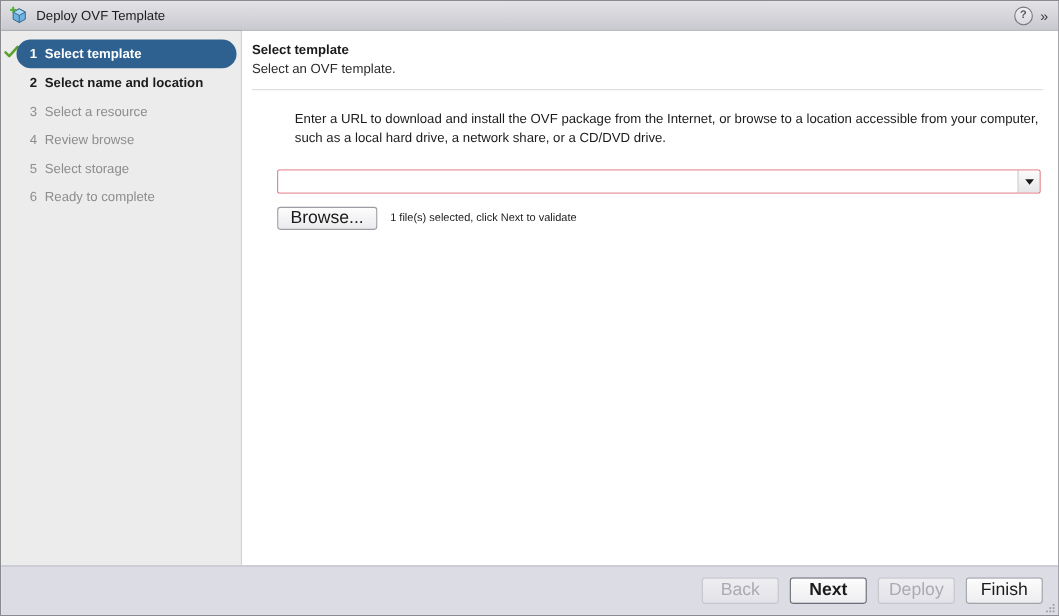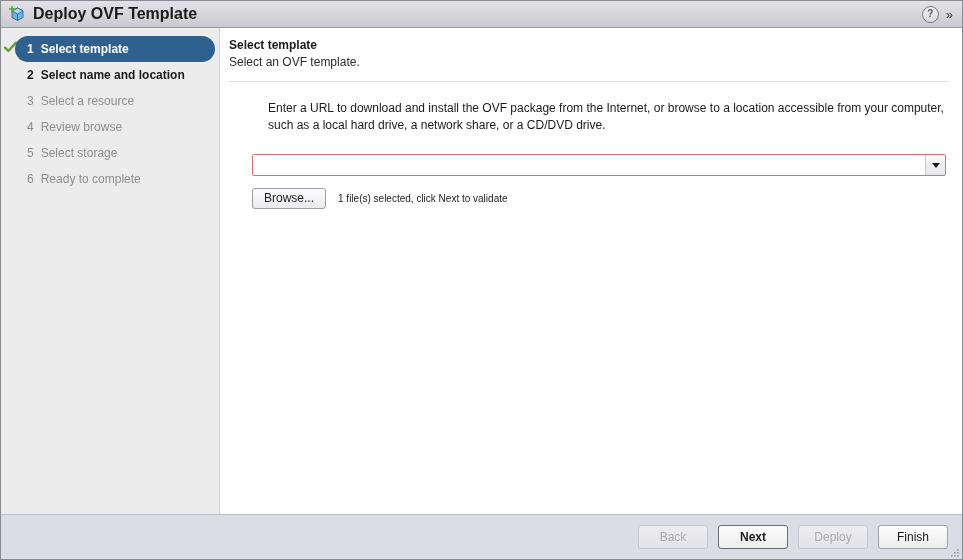--- a/index.html
+++ b/index.html
@@ -44,22 +44,22 @@
     flex: 1 1 auto;
     min-width: 0;
   }
   .app-icon {
     width: 18px;
     height: 18px;
     position: relative;
     flex: 0 0 auto;
   }
   .title-text {
-    font-size: 16px;
-    font-weight: bold;
+    font-size: 12px;
+    font-weight: normal;
     color: #1b1b1b;
     white-space: nowrap;
   }
   .title-right {
     display: flex;
     align-items: center;
     gap: 7px;
     flex: 0 0 auto;
     padding-right: 2px;
   }
@@ -265,21 +265,21 @@
     margin-top: 12px;
   }
   .browse-row {
     display: flex;
     align-items: center;
     gap: 12px;
     margin: 7px 0 0 18px;
   }
   .browse-btn {
     font-family: "Liberation Sans", sans-serif;
-    font-size: 12px;
+    font-size: 16px;
     color: #1b1b1b;
     height: 21px;
     padding: 0 11px;
     background: linear-gradient(to bottom,#fdfdfd,#eaeaed);
     border: 1px solid #9c9ca4;
     border-radius: 3px;
     cursor: pointer;
     line-height: 19px;
   }
   .file-status {
@@ -313,21 +313,21 @@
     background: #dcdce4;
     border-top: 1px solid #bcbcc6;
     display: flex;
     align-items: center;
     justify-content: flex-end;
     gap: 10px;
     padding-right: 14px;
   }
   .btn {
     font-family: "Liberation Sans", sans-serif;
-    font-size: 12px;
+    font-size: 16px;
     width: 70px;
     height: 24px;
     border-radius: 3px;
     cursor: pointer;
     background: linear-gradient(to bottom,#fdfdfd,#ededf0);
     border: 1px solid #a2a2ab;
     color: #1b1b1b;
   }
   .btn.primary { font-weight: bold; border-color: #6d6d78; }
   .btn.disabled {

